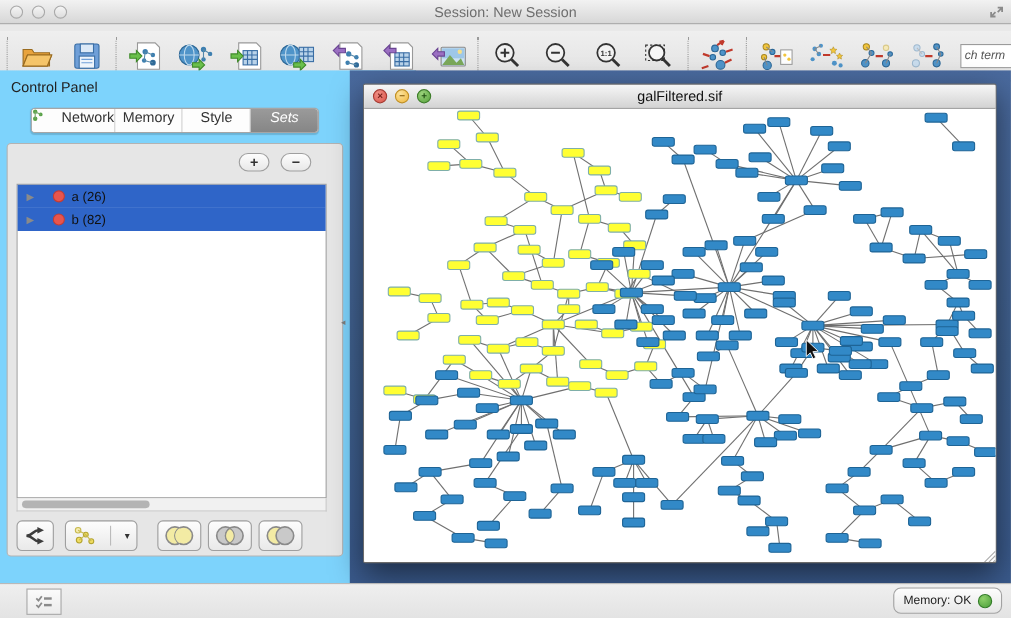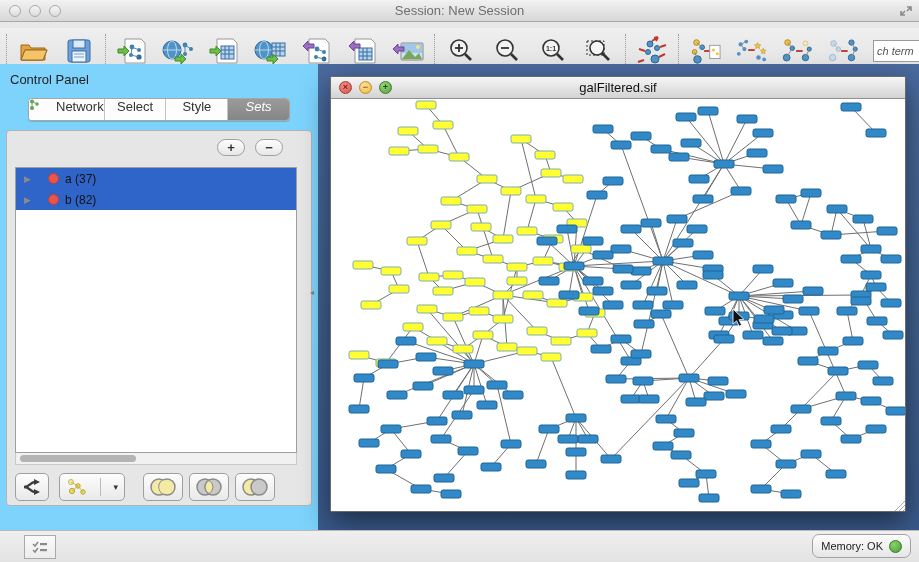--- a/index.html
+++ b/index.html
@@ -355,41 +355,41 @@
         <svg width="11" height="12" viewBox="0 0 11 12">
           <circle cx="3" cy="2.5" r="2" fill="#5aa348"></circle>
             <circle cx="8" cy="5" r="1.7" fill="#5aa348"></circle>
           <circle cx="3" cy="9" r="2" fill="#5aa348"></circle>
           <line x1="3" y1="2.5" x2="8" y2="5" stroke="#74a868"></line>
             <line x1="3" y1="2.5" x2="3" y2="9" stroke="#74a868"></line>
         </svg>
         <span>Network</span>
       </div>
       <div class="tab">
-        <span>Select</span>
+        <span>Memory</span>
       </div>
       <div class="tab">
         <span>Style</span>
       </div>
       <div class="tab active">
         <span>Sets</span>
       </div>
     </div>
 
     <div class="cp-body">
       <div class="pm-row">
         <div class="pm-btn">+</div>
         <div class="pm-btn">−</div>
       </div>
 
       <div class="sets-list">
         <div class="set-row selected">
           <span class="expander">▶</span>
           <span class="set-dot"></span>
-          <span>a (37)</span>
+          <span>a (26)</span>
         </div>
         <div class="set-row selected">
           <span class="expander">▶</span>
           <span class="set-dot"></span>
           <span>b (82)</span>
         </div>
       </div>
       <div class="hscroll">
         <div class="hthumb"></div>
       </div>

